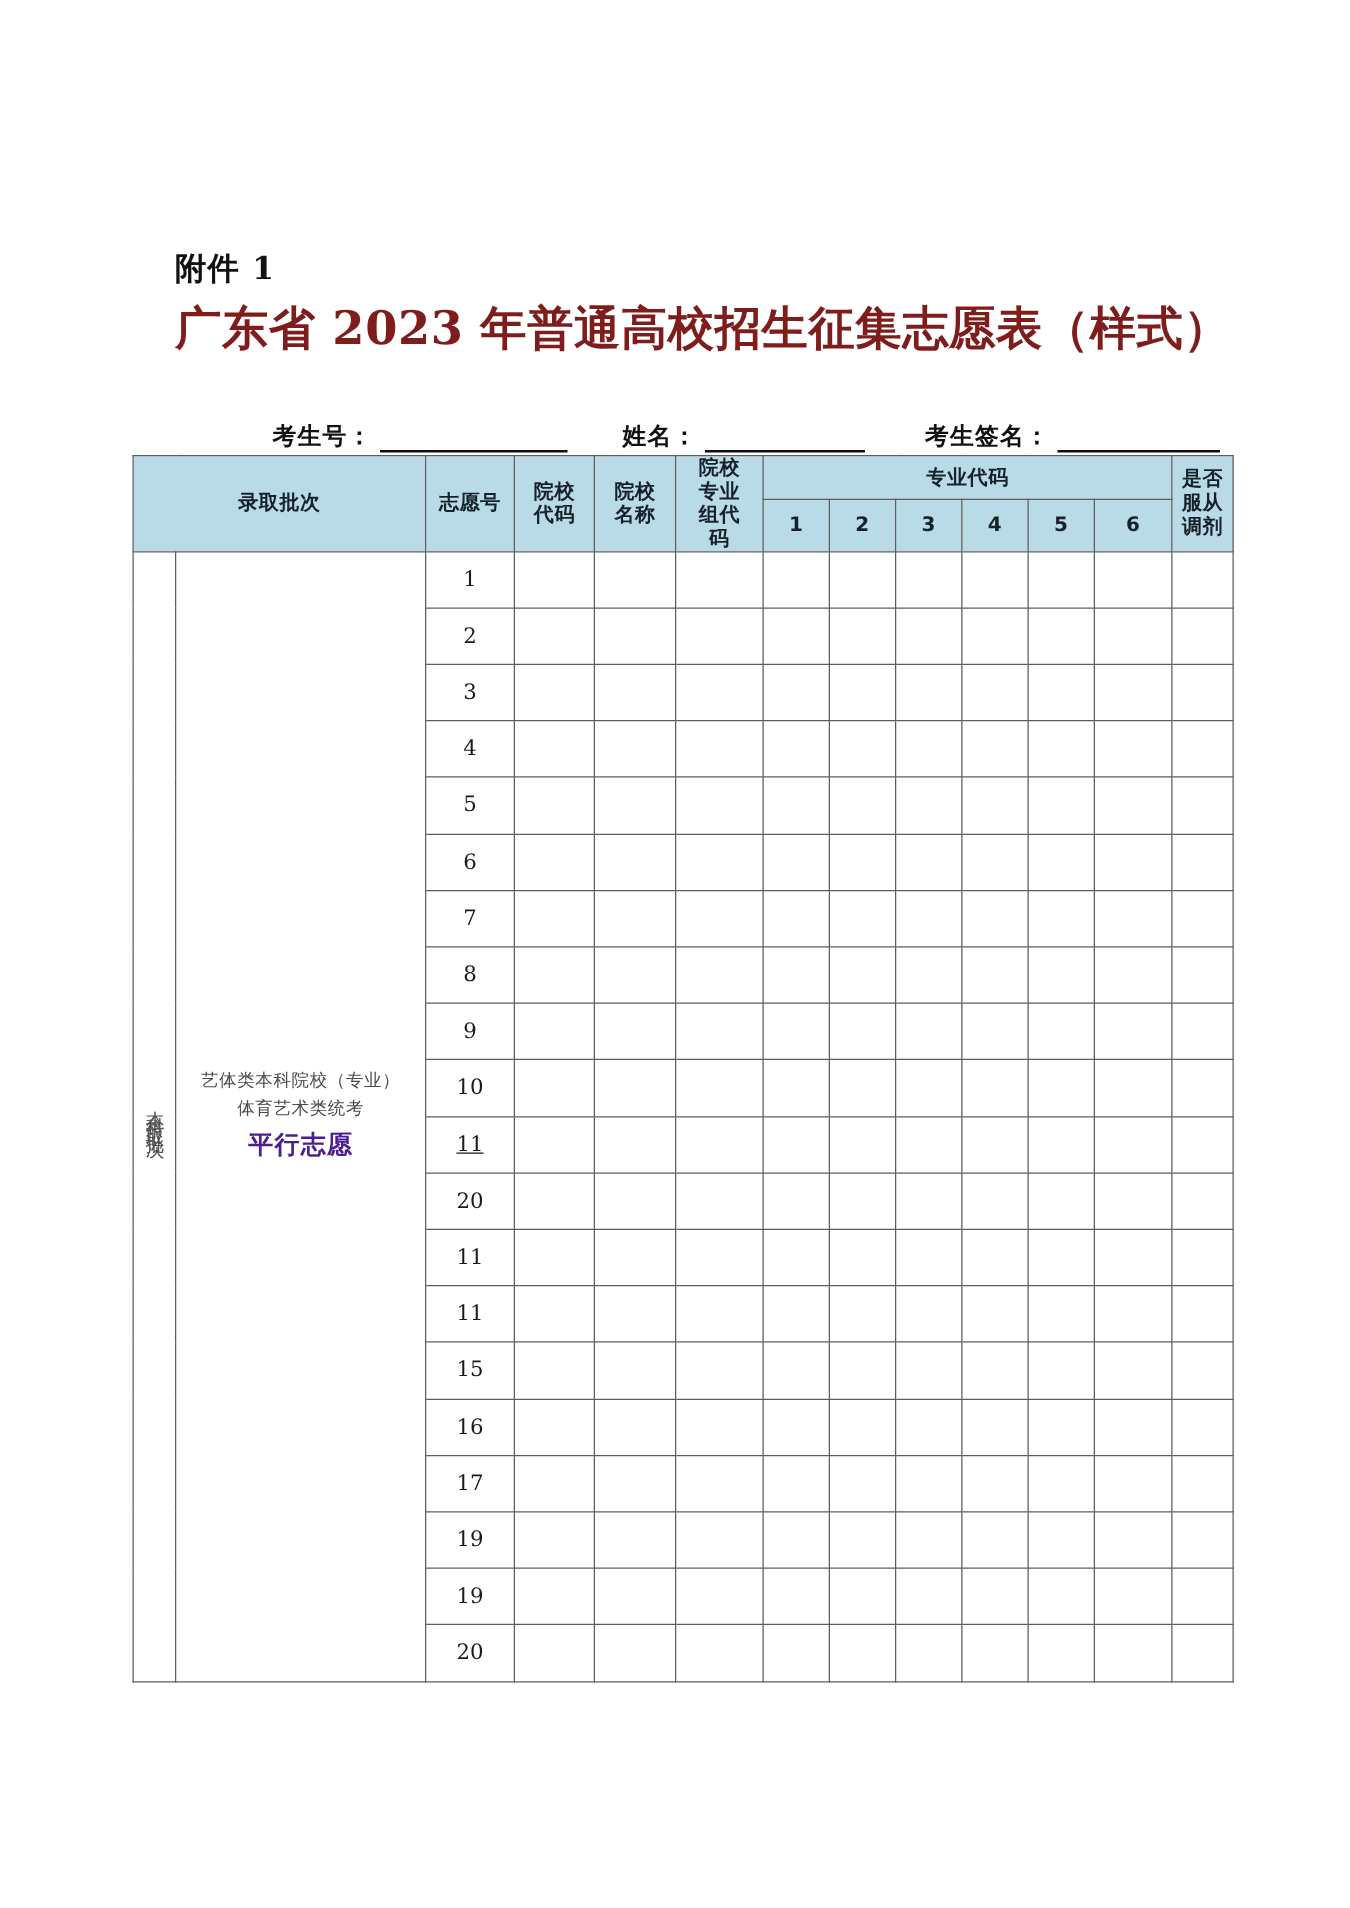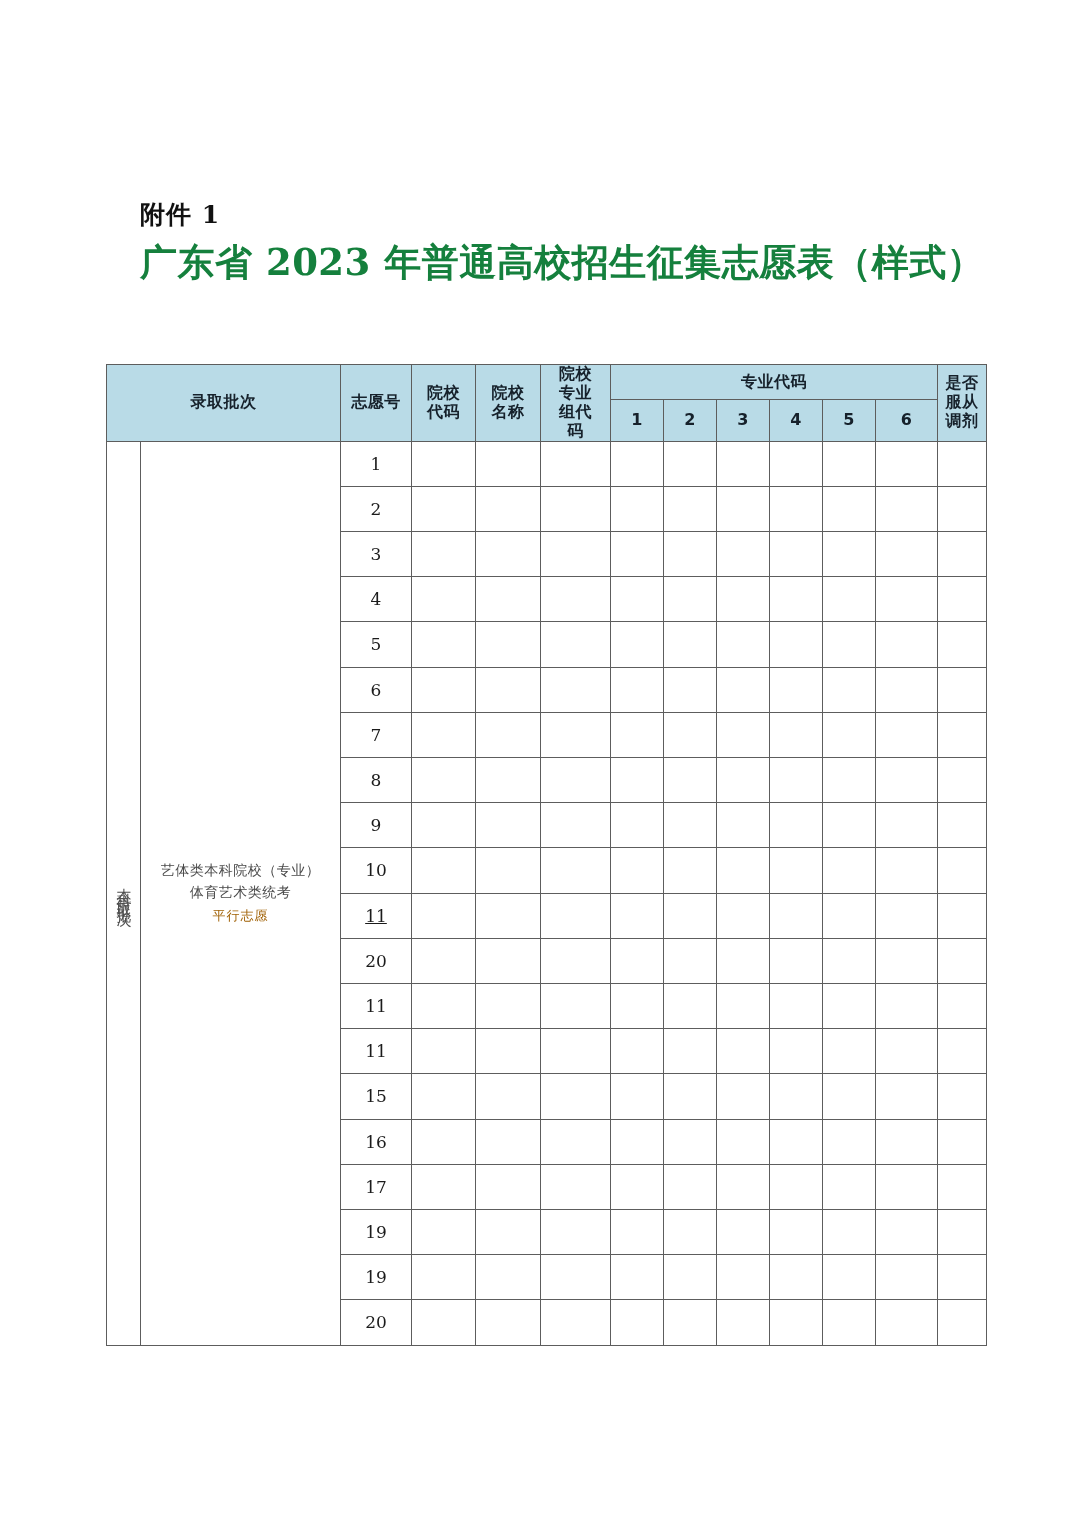--- a/index.html
+++ b/index.html
@@ -38,21 +38,21 @@
     position: absolute;
     left: 140px;
     top: 238px;
     width: 810px;
     text-align: center;
     font-family: "DejaVu Serif", "Liberation Serif", serif;
     font-size: 37px;
     font-weight: 700;
     letter-spacing: 0.5px;
     white-space: nowrap;
-    color: #15803d;
+    color: #7f1d1d;
   }
 
   
   .idline {
     position: absolute;
     top: 336px;
     left: 106px;
     width: 880px;
     height: 28px;
   }
@@ -147,38 +147,52 @@
   }
   .batch-l1, .batch-l2 {
     font-family: "DejaVu Sans", "Liberation Sans", sans-serif;
     font-size: 14px;
     color: #4a4a4a;
     letter-spacing: 0.5px;
     display: block;
   }
   .batch-l3 {
     font-family: "DejaVu Sans", "Liberation Sans", sans-serif;
-    font-size: 13px;
-    font-weight: 400;
-    color: #a16207;
+    font-size: 20px;
+    font-weight: 700;
+    color: #4c1d95;
     letter-spacing: 1px;
     display: block;
     margin-top: 2px;
   }
   td.blank { background: #ffffff; }
 </style>
 </head>
 <body>
 
 <div class="page">
 
   <div class="attachment-label">附件 1</div>
 
   <div class="doc-title">广东省 2023 年普通高校招生征集志愿表（样式）</div>
 
+  <div class="idline">
+    <div class="idfield" id="idf0">
+      <span class="lbl">考生号：</span>
+      <span class="rule"></span>
+    </div>
+    <div class="idfield" id="idf1">
+      <span class="lbl">姓名：</span>
+      <span class="rule"></span>
+    </div>
+    <div class="idfield" id="idf2">
+      <span class="lbl">考生签名：</span>
+      <span class="rule"></span>
+    </div>
+  </div>
 
   <div class="tbl-wrap">
     <table class="vol">
       <colgroup>
         <col style="width:34px">
         <col style="width:200px">
         <col style="width:71px">
         <col style="width:64px">
         <col style="width:65px">
         <col style="width:70px">

